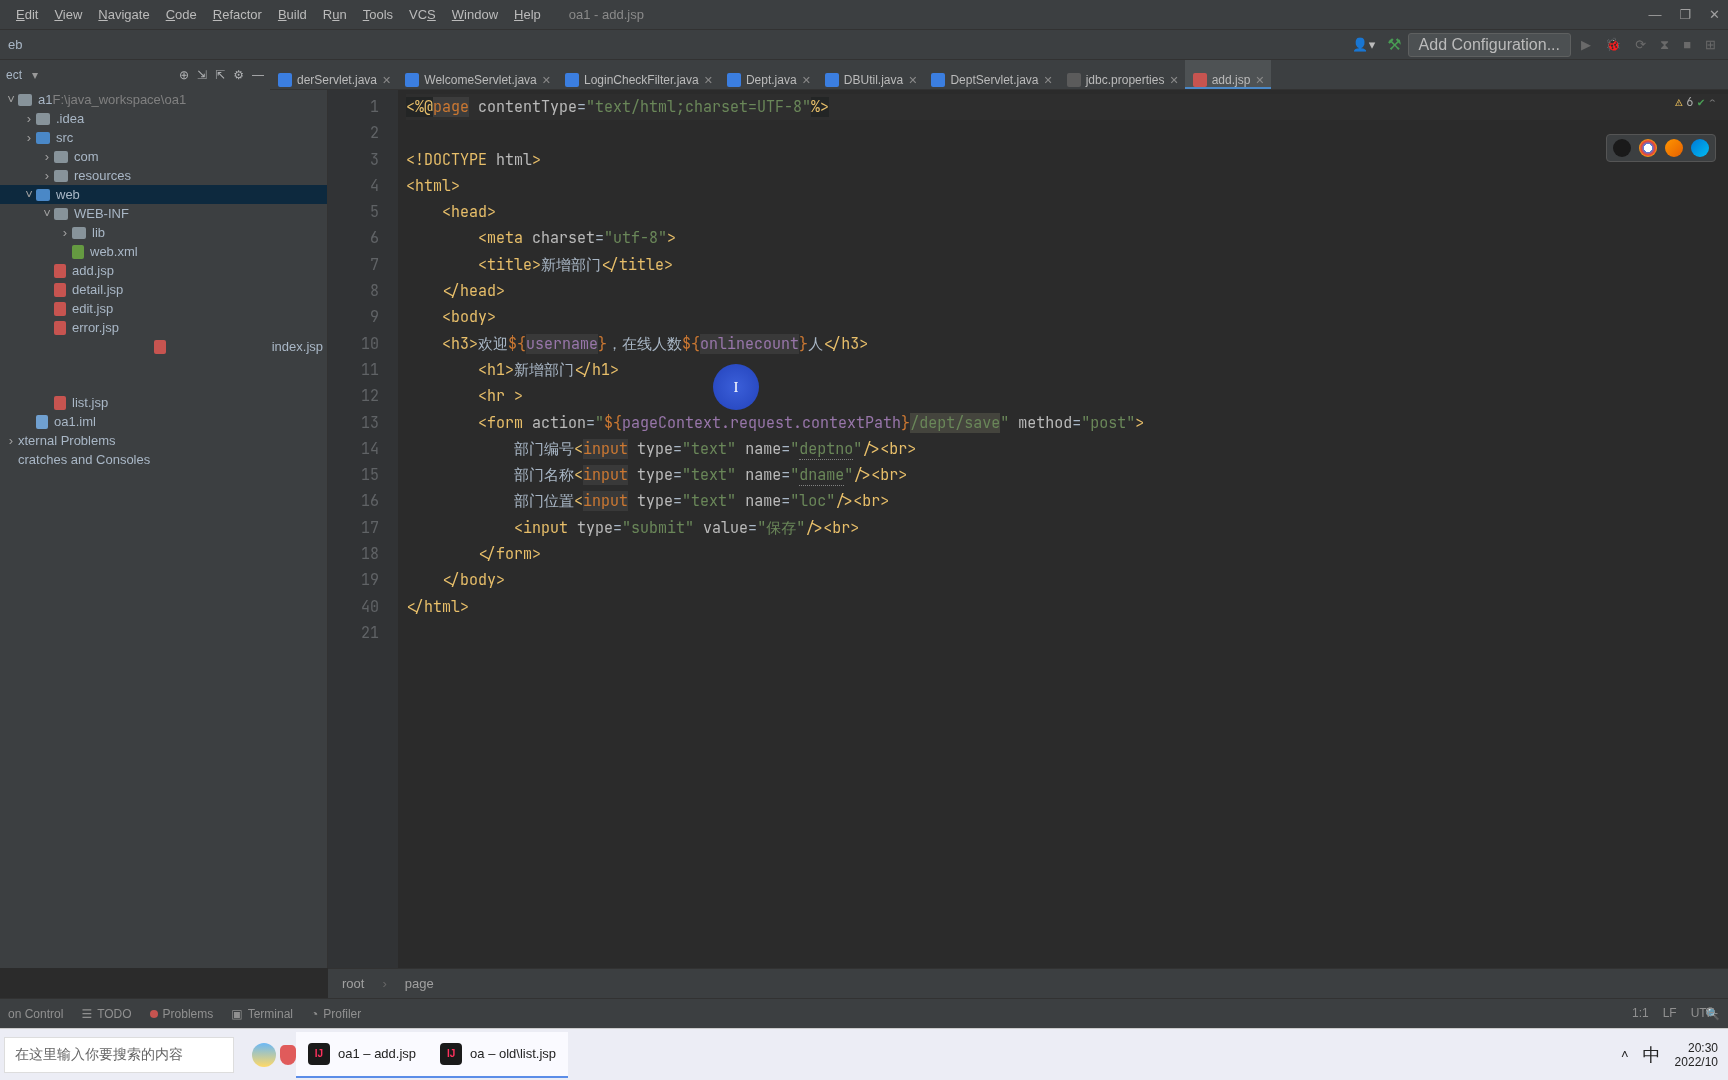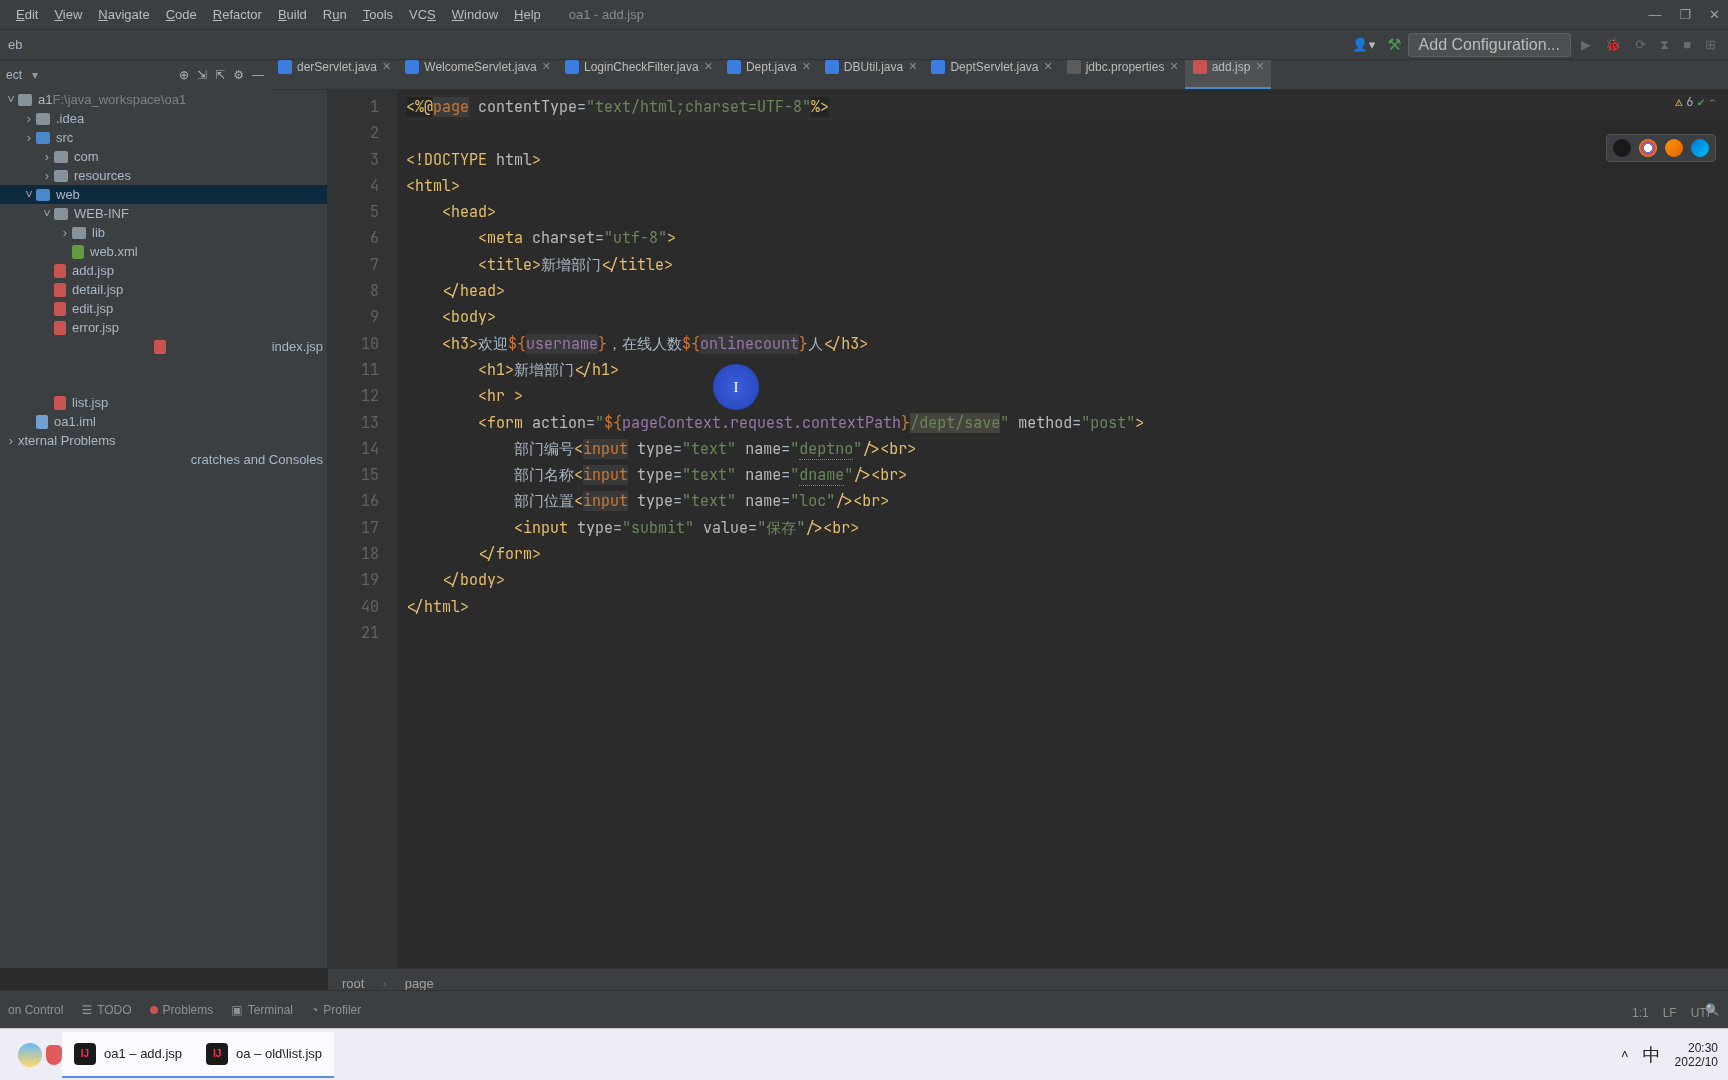--- a/index.html
+++ b/index.html
@@ -67,21 +67,21 @@
   display: flex;
   align-items: center;
   padding: 0 6px;
   gap: 10px;
   font-size: 12px;
 }
 .proj-nav .chev { color: #999; }
 .proj-nav-icons { margin-left: auto; display: flex; gap: 8px; color: #afb1b3; }
 .tab {
   display: flex;
-  align-items: flex-start;
+  align-items: flex-end;
   padding: 0 6px 0 8px;
   gap: 5px;
   color: #bbbbbb;
   cursor: pointer;
   font-size: 12px;
   border-bottom: 2px solid transparent;
 }
 .tab.active {
   background: #4e5254;
   border-bottom: 2px solid #4a88c7;
@@ -196,21 +196,21 @@
   padding: 0 14px;
   gap: 18px;
   color: #a0a0a0;
   font-size: 13px;
   border-top:1px solid #323232;
 }
 .bottom-toolbar {
   position: absolute;
   bottom: 52px;
   left: 0; right: 0;
-  height: 38px;
+  height: 30px;
   background: #3c3f41;
   border-top: 1px solid #323232;
   display: flex;
   align-items: center;
   padding: 0 8px;
   gap: 18px;
   color: #909090;
   font-size: 12px;
 }
 .bottom-toolbar .i { display:flex; align-items:center; gap:5px; }
@@ -442,21 +442,21 @@
       </div>
       <div class="tree-row" style="padding-left: 22px;">
         <span class="chevron"></span>
         <span class="file-icon iml"></span>
         <span>oa1.iml</span>
       </div>
       <div class="tree-row" style="padding-left: 4px;">
         <span class="chevron">›</span>
         <span>xternal Problems</span>
       </div>
-      <div class="tree-row" style="padding-left: 4px; justify-content: flex-end;">
+      <div class="tree-row" style="padding-left: 4px;">
         <span class="chevron"></span>
         <span>cratches and Consoles</span>
       </div>
     </div>
   <div class="editor">
     <div class="gutter" id="gutter">
         <div>1</div>
         <div>2</div>
         <div>3</div>
         <div>4</div>
@@ -514,20 +514,23 @@
   <span class="i">◔ <span>Profiler</span></span>
   <span style="margin-left:auto">🔍</span>
 </div>
 <div class="status-right">
   <span>1:1</span>
   <span>LF</span>
   <span>UTF-</span>
 </div>
 
 <div class="taskbar">
+  <div class="search-box">
+      <span>在这里输入你要搜索的内容</span>
+    </div>
   <div class="weather">
     <span style="width:24px;height:24px;background:linear-gradient(#6bb8f5,#ffd966);border-radius:50%;display:inline-block"></span>
     <span style="width:16px;height:20px;background:#e05b5b;border-radius:6px 6px 10px 10px;display:inline-block"></span>
   </div>
   <div class="task-item active">
     <span class="ij-icon">IJ</span>
     <span>oa1 – add.jsp</span>
   </div>
   <div class="task-item active">
     <span class="ij-icon">IJ</span>

